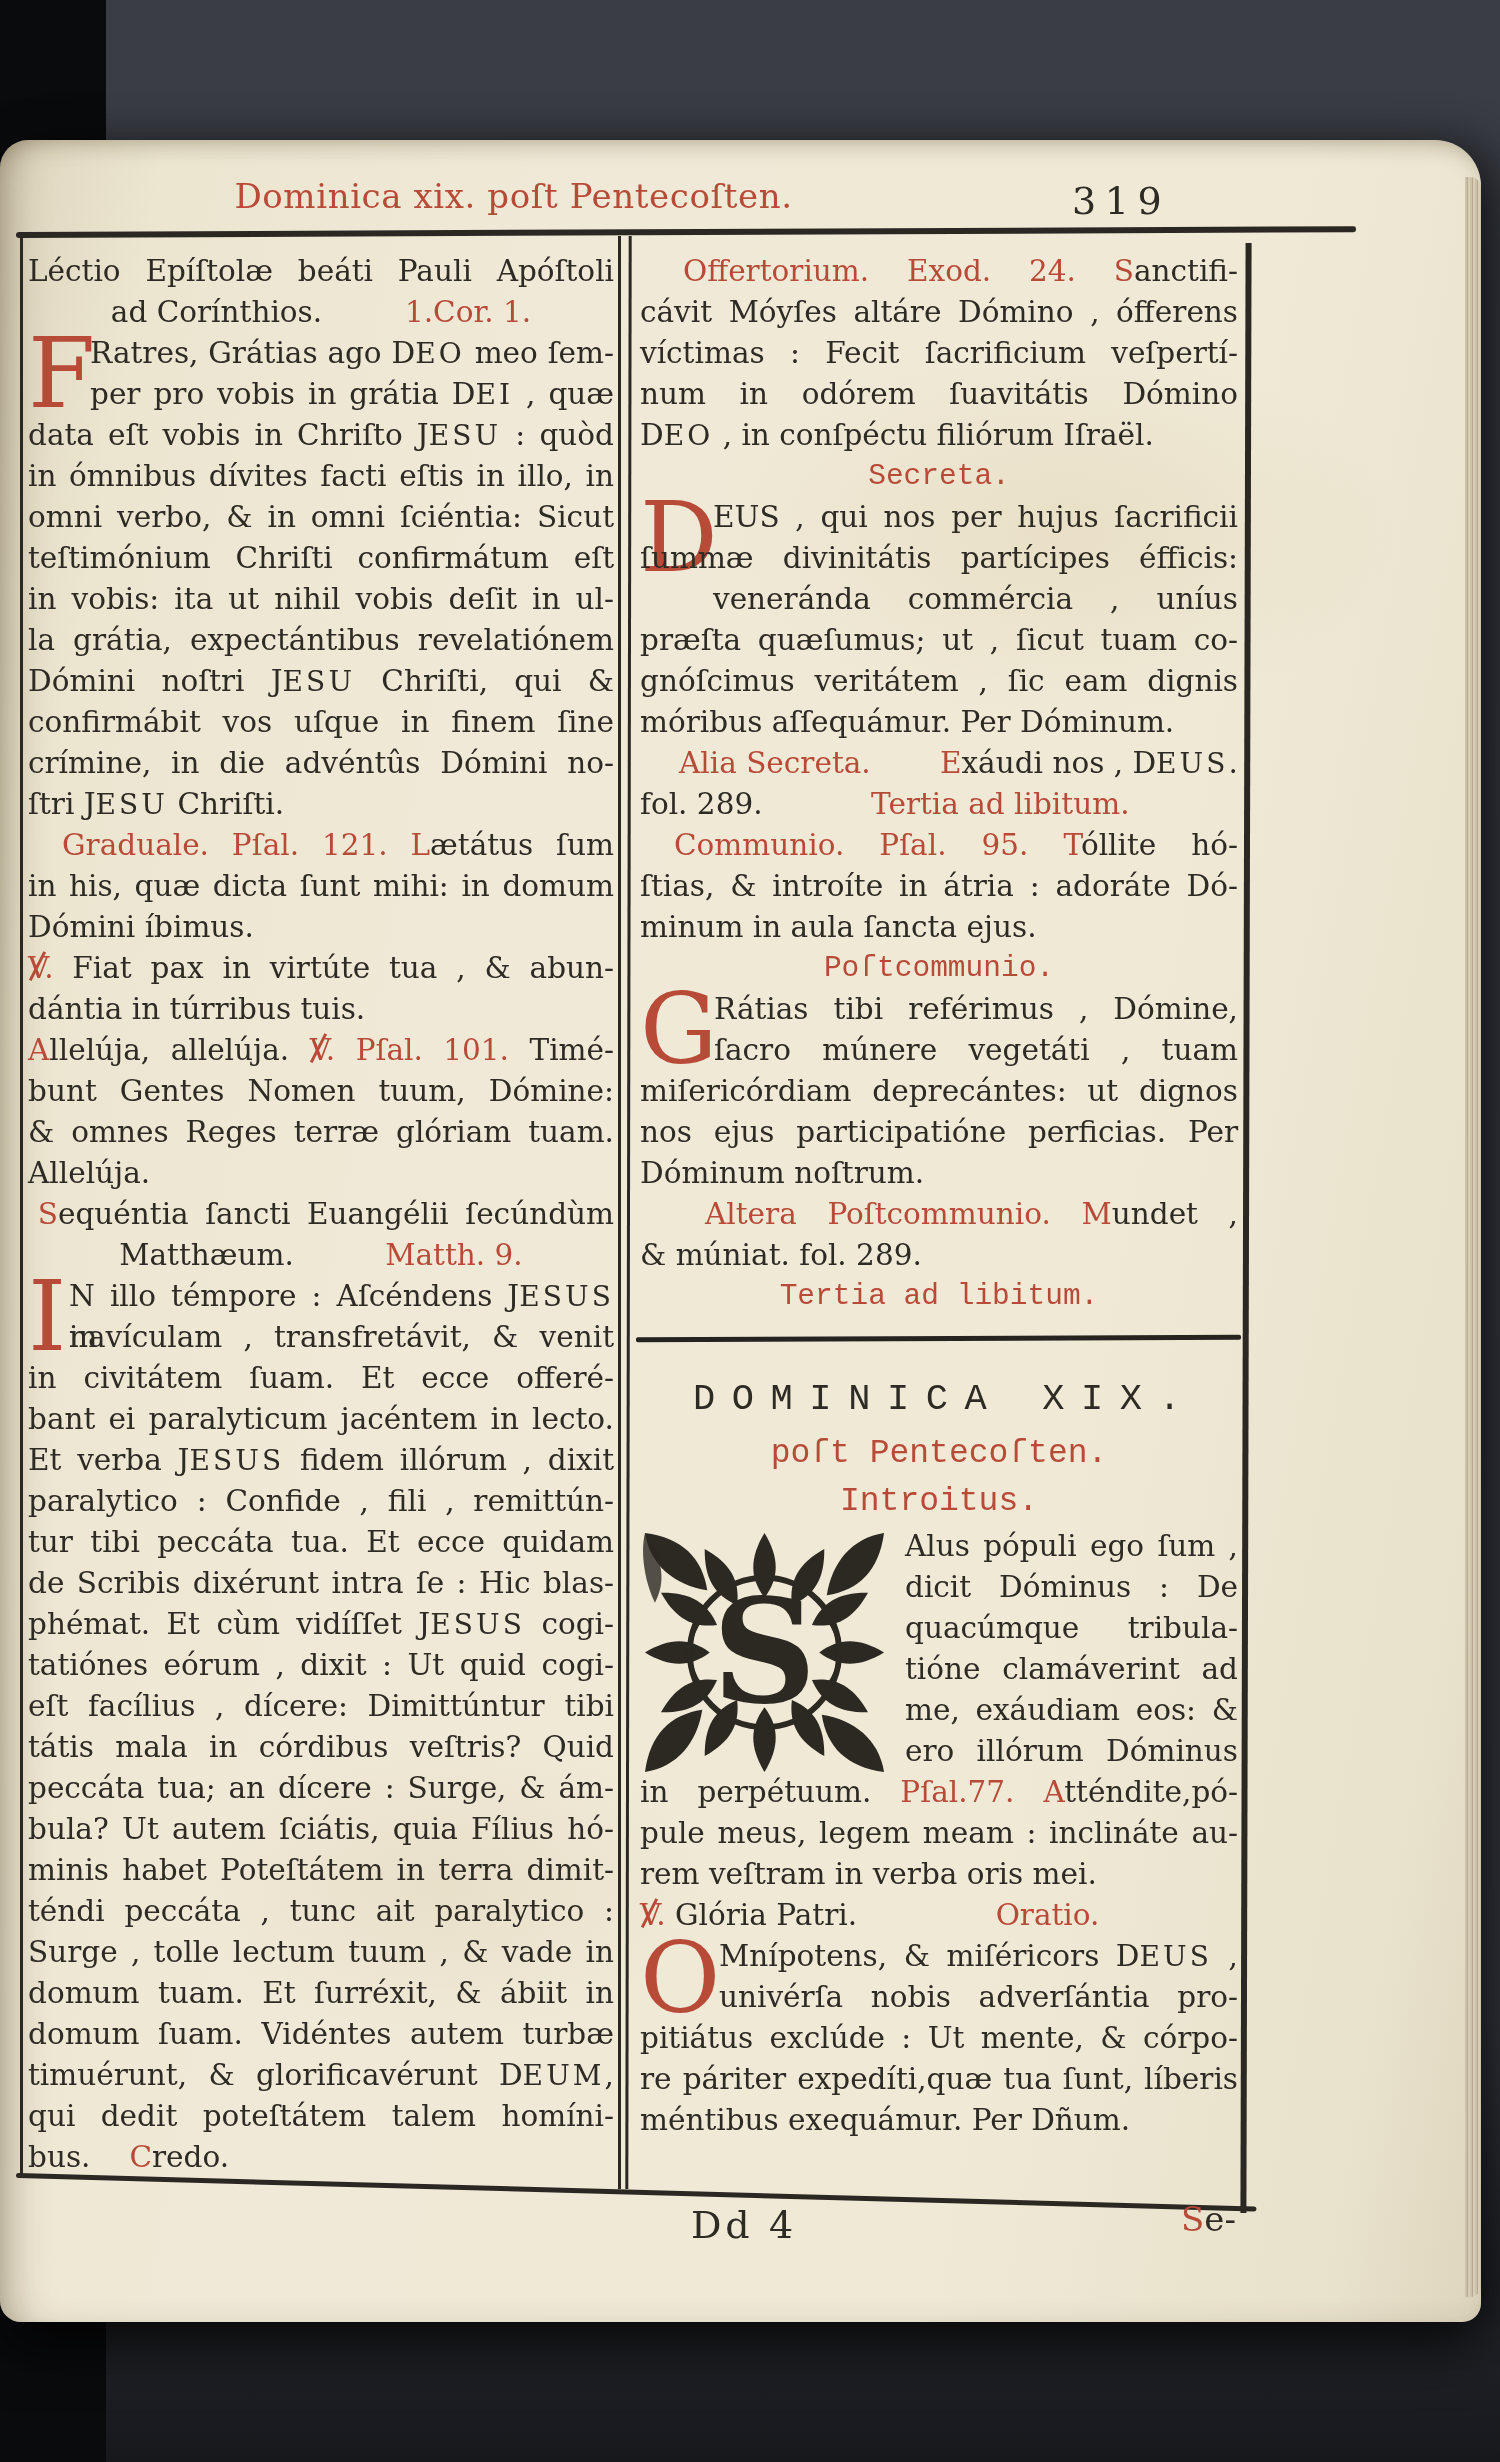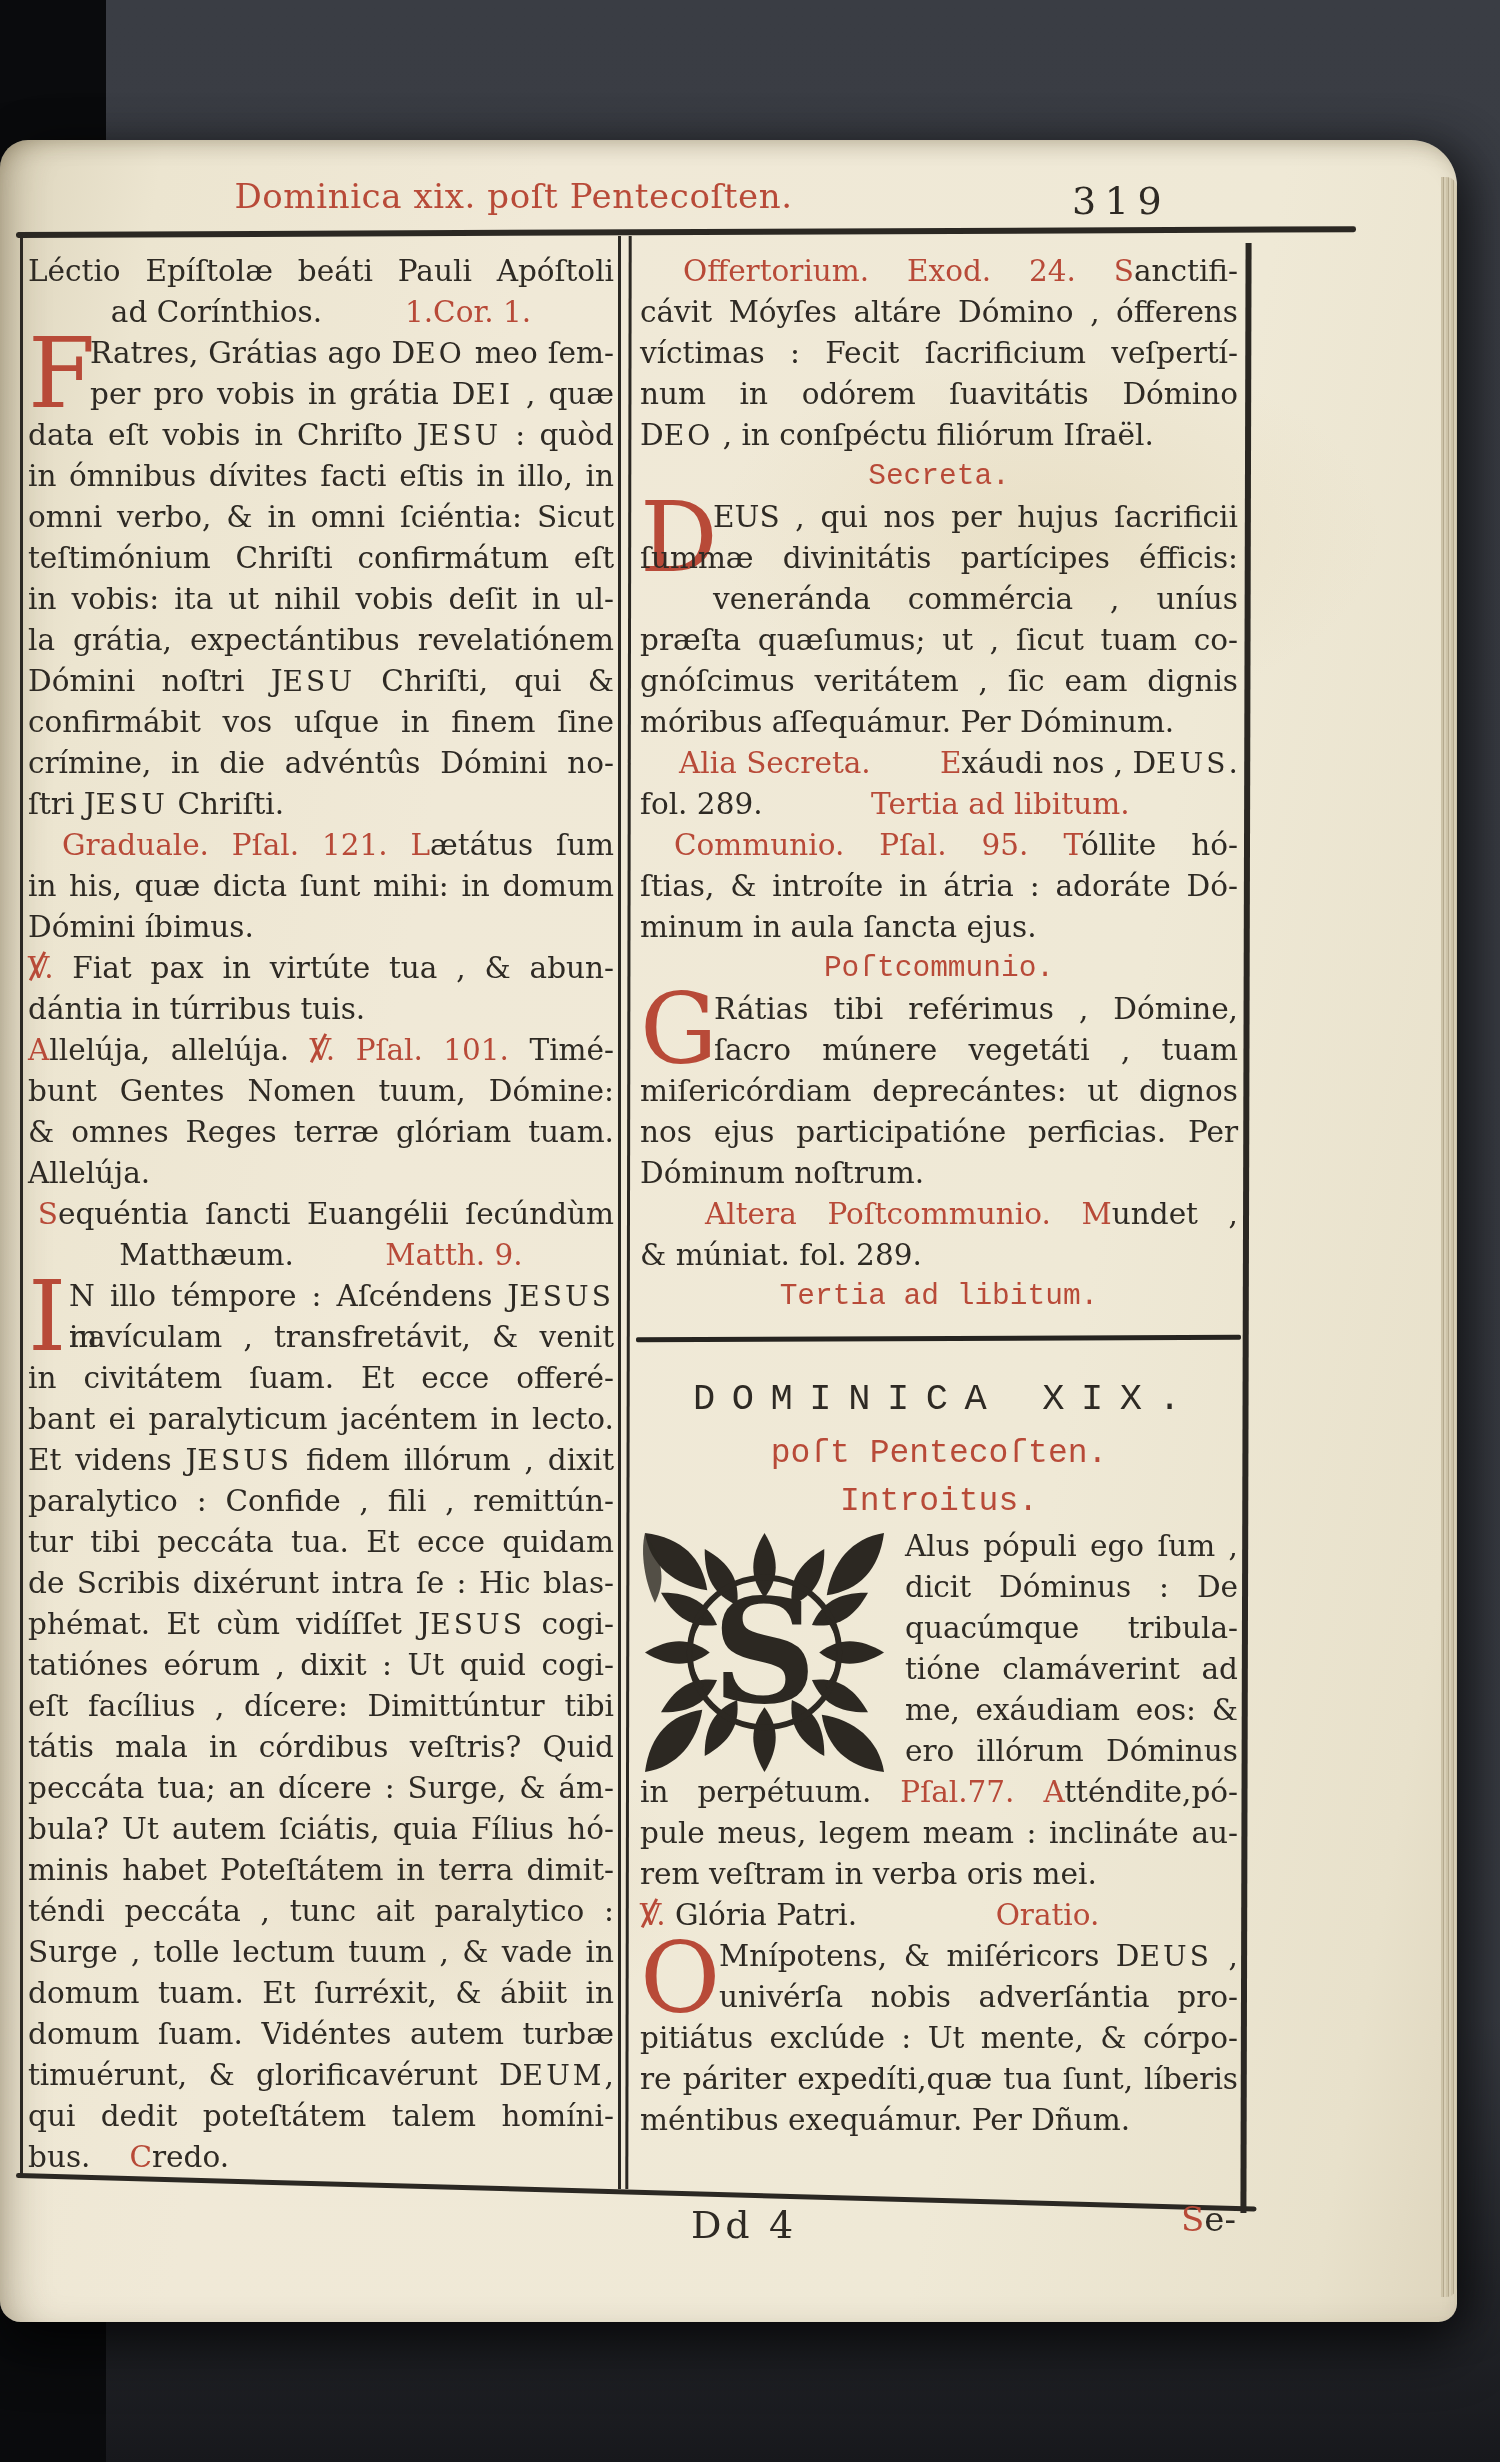--- a/index.html
+++ b/index.html
@@ -8,21 +8,21 @@
     --ink:#2e2a24;--red:#b84a38;}
   .board{position:absolute;left:106px;top:0;width:1395px;height:2462px;
     background:linear-gradient(180deg,#3a3d44 0%,#383b42 82%,#26282d 92%,#17181c 100%);}
   .page{position:absolute;left:0;top:140px;width:1457px;height:2182px;
     background:
       radial-gradient(ellipse 554px 308px at 72% 18%,rgba(214,195,150,.25),rgba(0,0,0,0) 60%),
       radial-gradient(ellipse 431px 246px at 30% 80%,rgba(200,180,140,.18),rgba(0,0,0,0) 60%),
       linear-gradient(100deg,#ddd5bd 0%,#ece5d0 9%,#f0e9d7 30%,#efe9d6 70%,#e8e1cb 92%,#ded5bd 100%);
     border-radius:28px 46px 18.5px 21px;
     box-shadow:0 24.6px 55px rgba(0,0,0,.65),18.5px 0 43px rgba(0,0,0,.35),
-      inset 28px 0 43px -22px rgba(60,45,15,.38),inset 0 11px 24.6px -12.3px rgba(60,45,15,.35);}
+      inset 28px 0 43px -22px rgba(60,45,15,.38),inset 0 11px 24.6px -12.3px rgba(60,45,15,.35);padding-left:24px;}
   .fore-edge{position:absolute;right:0;top:37px;bottom:24.6px;width:16px;
     background:repeating-linear-gradient(90deg,#cdc3a8 0 1.8px,#b4a98e 1.8px 3.1px,#d8cfb6 3.1px 4.9px);
     border-radius:0 11px 11px 0;}
   
   .rule{position:absolute;background:#2b2823;}
   .rule-top{left:16px;top:92px;width:1340px;height:5.5px;transform:rotate(-.25deg);transform-origin:left center;border-radius:2.5px;}
   .rule-bottom{left:16px;top:2033px;width:1241px;height:4.9px;transform:rotate(1.55deg);transform-origin:left center;border-radius:2.5px;}
   .rule-left{left:19.7px;top:96px;width:3.7px;height:1939px;}
   .rule-mid1{left:618px;top:96px;width:3.1px;height:1953px;}
   .rule-mid2{left:627px;top:96px;width:2.5px;height:1953px;transform:rotate(.1deg);}
@@ -114,21 +114,21 @@
           <span class="gap"></span>
           <span class="run-k">Matthæum.</span>
           <span class="gap"></span>
           <span class="run-r">Matth. 9.</span>
           <span class="gap"></span>
         </div>
         <div class="line" style="padding-left: 41px;"><span class="cap cap-r">I</span><span class="run-k">N illo témpore : Aſcéndens J</span><span class="run-sc">ESUS</span><span class="run-k"> in</span></div>
         <div class="line" style="padding-left: 41px;"><span class="run-k">navículam , transfretávit, &amp; venit</span></div>
         <div class="line"><span class="run-k">in civitátem ſuam. Et ecce offeré-</span></div>
         <div class="line"><span class="run-k">bant ei paralyticum jacéntem in lecto.</span></div>
-        <div class="line"><span class="run-k">Et videns J</span><span class="run-sc">ESUS</span><span class="run-k"> fidem illórum , dixit</span></div>
+        <div class="line"><span class="run-k">Et verba J</span><span class="run-sc">ESUS</span><span class="run-k"> fidem illórum , dixit</span></div>
         <div class="line"><span class="run-k">paralytico : Confide , fili , remittún-</span></div>
         <div class="line"><span class="run-k">tur tibi peccáta tua. Et ecce quidam</span></div>
         <div class="line"><span class="run-k">de Scribis dixérunt intra ſe : Hic blas-</span></div>
         <div class="line"><span class="run-k">phémat. Et cùm vidíſſet J</span><span class="run-sc">ESUS</span><span class="run-k"> cogi-</span></div>
         <div class="line"><span class="run-k">tatiónes eórum , dixit : Ut quid cogi-</span></div>
         <div class="line"><span class="run-k">eſt facílius , dícere: Dimittúntur tibi</span></div>
         <div class="line"><span class="run-k">tátis mala in córdibus veſtris? Quid</span></div>
         <div class="line"><span class="run-k">peccáta tua; an dícere : Surge, &amp; ám-</span></div>
         <div class="line"><span class="run-k">bula? Ut autem ſciátis, quia Fílius hó-</span></div>
         <div class="line"><span class="run-k">minis habet Poteſtátem in terra dimit-</span></div>

